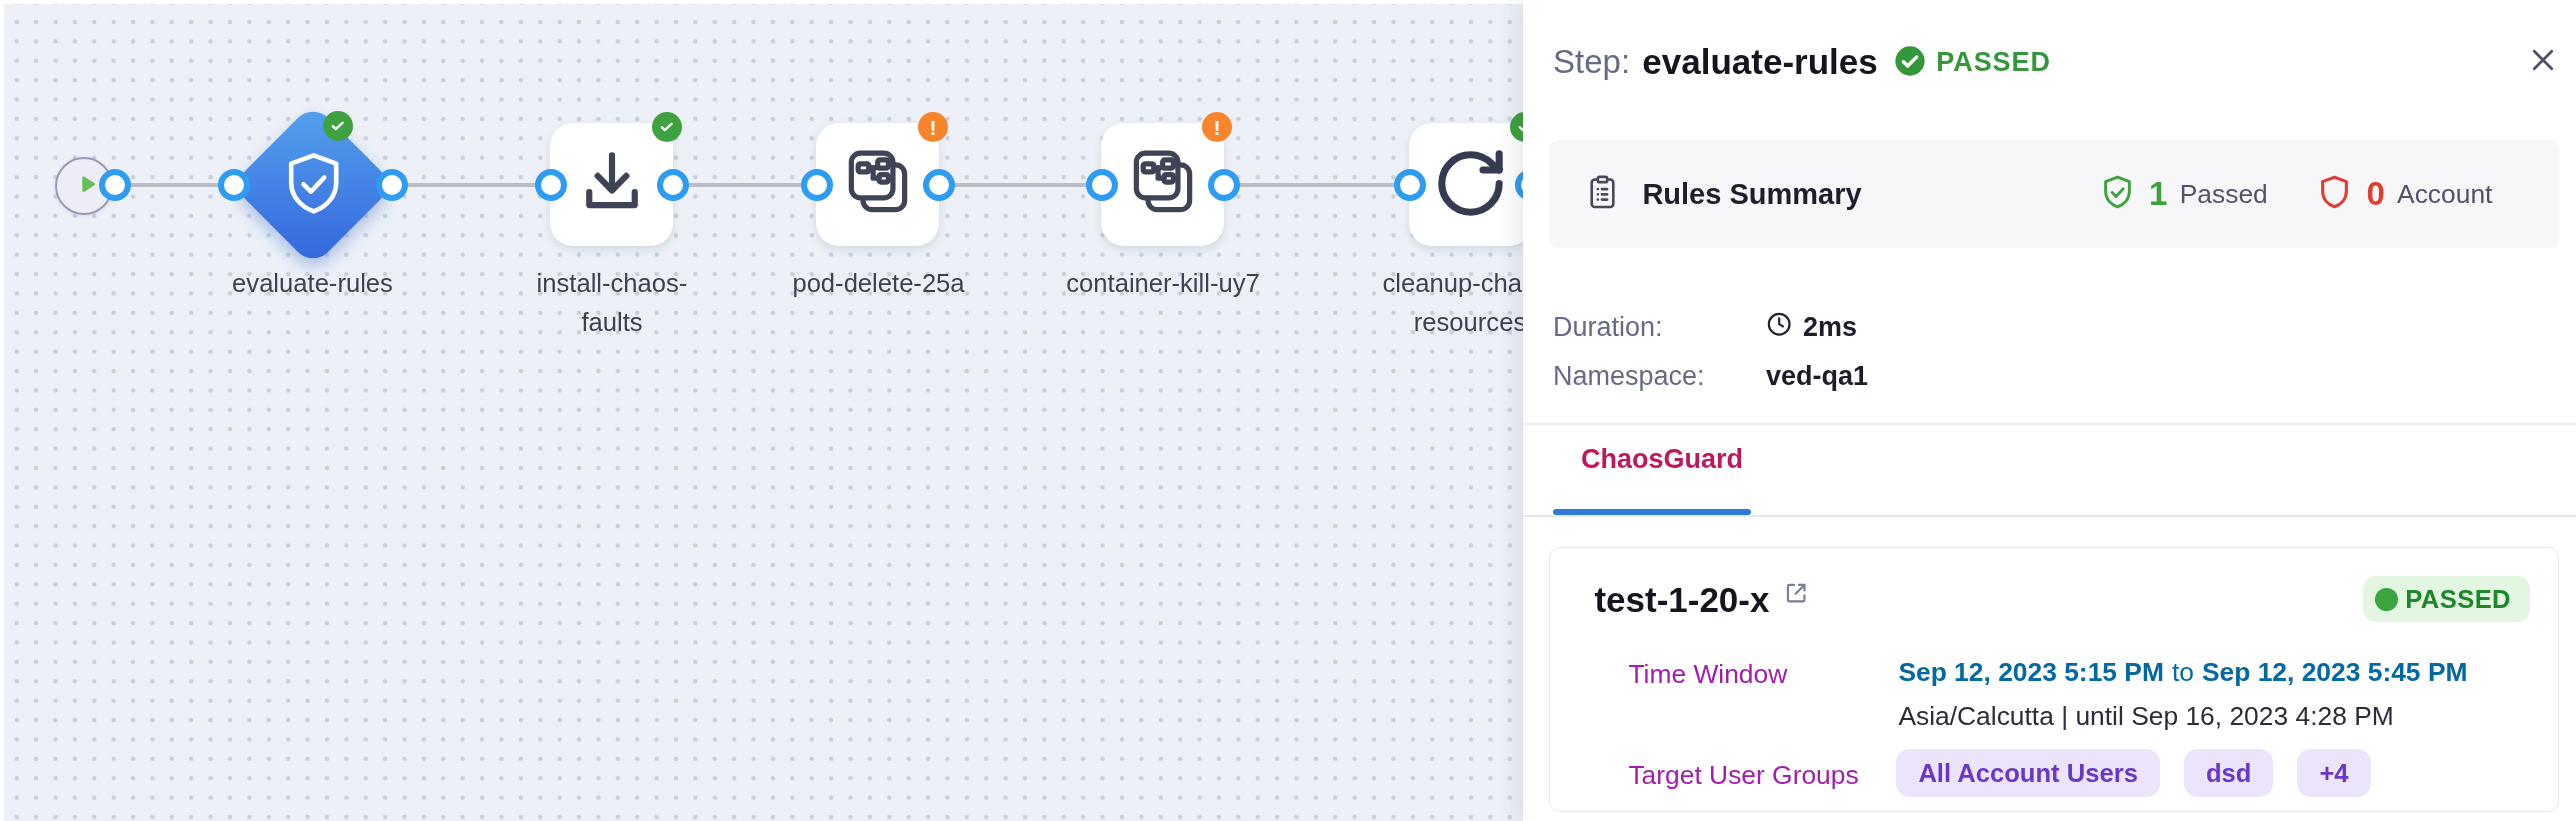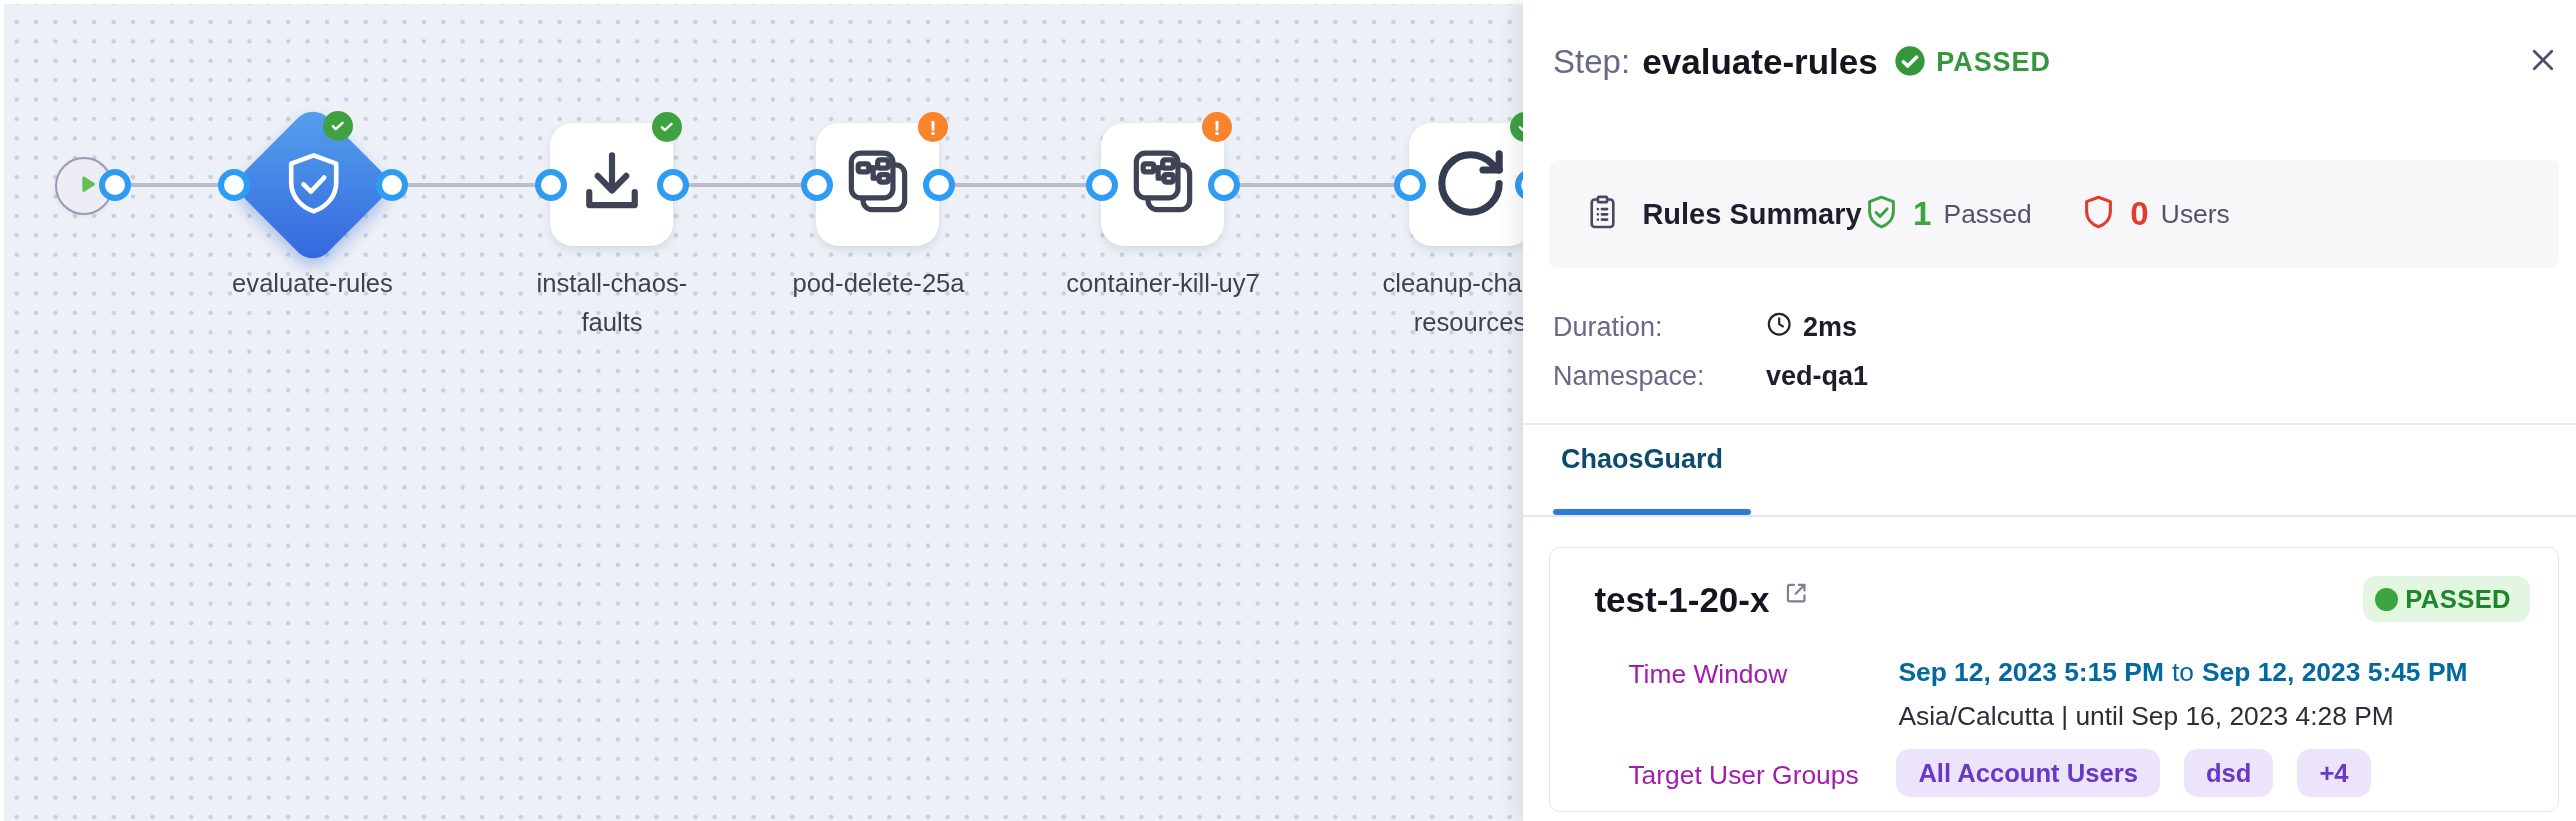--- a/index.html
+++ b/index.html
@@ -48,39 +48,39 @@
     box-shadow:-7px 0 19.4px rgba(30,35,60,.10); }
 
   .panel-header { position:absolute; left:30px; top:42px; display:flex; align-items:center;justify-content:flex-end; }
   .step-label { font-size:33px; color:#676a87; margin-right:12.3px; }
   .step-name  { font-size:35px; font-weight:700; color:#15151f; margin-right:16px; }
   .hdr-status { font-size:27px; font-weight:700; color:#35973c; letter-spacing:0.9px; margin-left:10.6px; }
 
   .close-btn { position:absolute; right:16px; top:44px; width:34px; height:34px; cursor:pointer;
     display:flex; align-items:center; justify-content:center; }
 
-  .rules-card { position:absolute; left:26.4px; top:160px; width:1010px; height:108px; background:#f7f7fa;
-    border-radius:8.8px; display:flex; align-items:center; padding:0 67px 0 35px; }
+  .rules-card { position:absolute; left:26.4px; top:140px; width:1010px; height:108px; background:#f7f7fa;
+    border-radius:8.8px; display:flex; align-items:center; justify-content:space-between; padding:0 67px 0 35px; }
   .rules-left { display:flex; align-items:center; gap:21px; }
   .rules-title { font-size:29px; font-weight:700; color:#1e1e2c; }
   .rules-right { display:flex; align-items:center; gap:12.3px; }
   .count-green { font-size:33px; font-weight:700; color:#3da23f; }
   .count-red   { font-size:33px; font-weight:700; color:#e23b30; }
   .count-label { font-size:26.4px; color:#515468; margin-right:35px; }
   .count-label.last { margin-right:0; }
 
   .kv-row { position:absolute; left:30px; display:flex; align-items:center; }
   .kv-row.duration { top:311px; }
   .kv-row.namespace { top:361px; }
   .kv-label { width:213px; font-size:27px; color:#676a87; }
   .kv-value { font-size:27px; font-weight:700; color:#1d1d2b; display:flex; align-items:center; gap:10.6px; }
 
   .tab-border-top { position:absolute; left:0; top:423px; width:1053px; height:1.8px; background:#eaeaf1; }
   .tab-border-bottom { position:absolute; left:0; top:515px; width:1053px; height:1.8px; background:#e7e7ee; }
-  .tab-label { position:absolute; left:38px; top:444px; font-size:27px; font-weight:700; color:#0c4a6e; cursor:pointer; }
+  .tab-label { position:absolute; left:58px; top:444px; font-size:27px; font-weight:700; color:#be185d; cursor:pointer; }
   .tab-underline { position:absolute; left:30px; top:509px; width:198px; height:6.2px; border-radius:3.5px; background:#2e7cd6; }
 
   .guard-card { position:absolute; left:26.4px; top:547px; width:1010px; height:265px; background:#fff;
     border:1.8px solid #e5e5ec; border-radius:10.6px; }
   .gc-title-row { position:absolute; left:44px; top:32px; display:flex; gap:14px; }
   .gc-title { font-size:35px; font-weight:700; color:#15151f; }
   .gc-badge { position:absolute; right:28px; top:28px; height:46px; background:#e2f6e2; border-radius:13.2px;
     display:flex; align-items:center; padding:0 19.4px 0 12.3px; gap:7px; }
   .gc-badge-dot { width:23px; height:23px; border-radius:50%; background:#3da540; }
   .gc-badge-text { font-size:25.6px; font-weight:700; color:#1d8729; letter-spacing:0.4px; }
@@ -248,21 +248,21 @@
         </svg>
       </span>
       <span class="count-green">1</span>
       <span class="count-label">Passed</span>
       <span>
         <svg width="39" height="39" viewBox="0 0 24 24" fill="none" stroke="#e23b30" stroke-width="1.9" stroke-linecap="round" stroke-linejoin="round">
           <path d="M12 2.6l7.3 2.7v6.1c0 4.5-3.1 7.9-7.3 9.4-4.2-1.5-7.3-4.9-7.3-9.4V5.3z"></path>
         </svg>
       </span>
       <span class="count-red">0</span>
-      <span class="count-label last">Users</span>
+      <span class="count-label last">Account</span>
     </div>
   </div>
 
   <div class="kv-row duration">
     <span class="kv-label">Duration:</span>
     <span class="kv-value">
       <span>
         <svg width="26.4" height="26.4" viewBox="0 0 24 24" fill="none" stroke="#23232f" stroke-width="2" stroke-linecap="round">
             <circle cx="12" cy="12" r="9.4"></circle>
             <path d="M12 6.6V12l3.4 2"></path>

